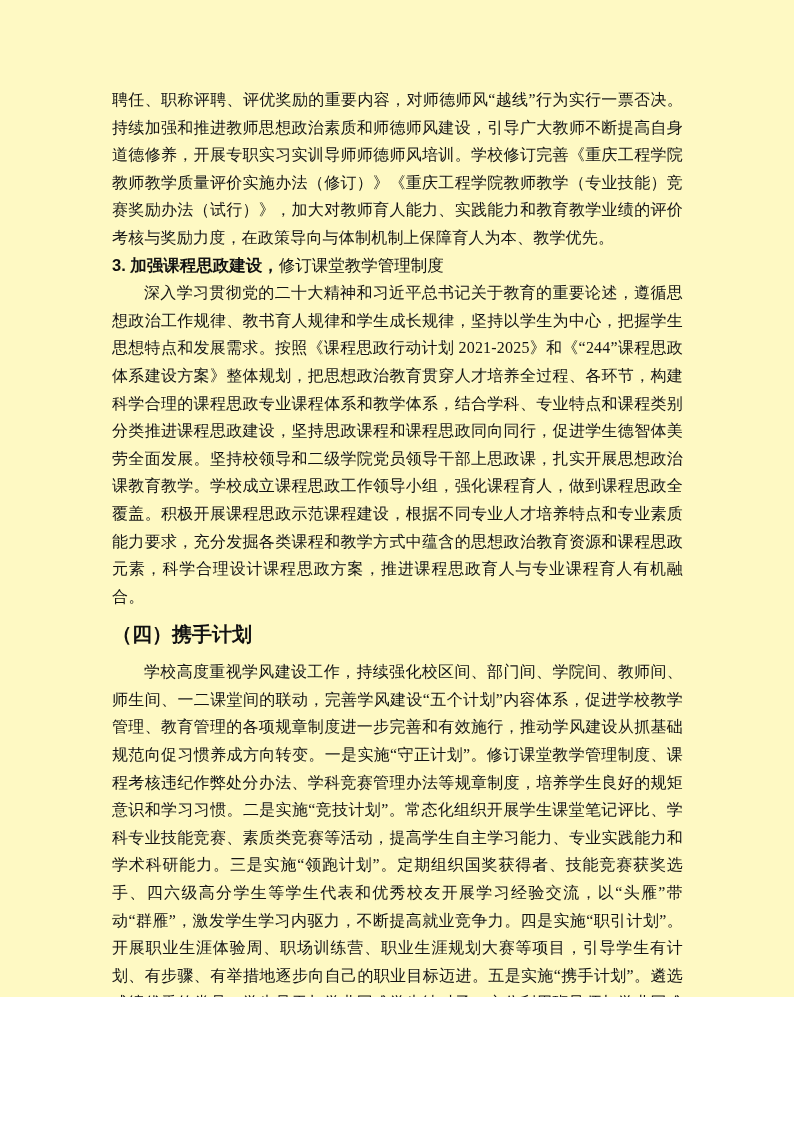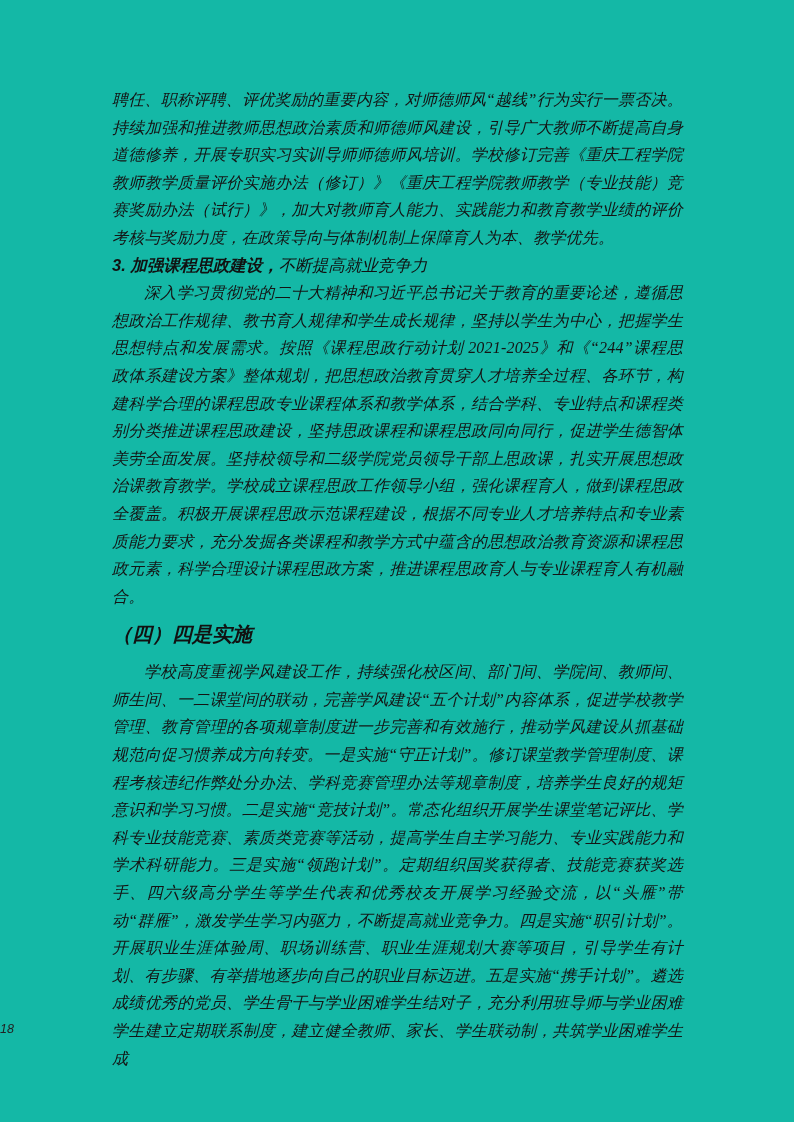--- a/index.html
+++ b/index.html
@@ -3,26 +3,25 @@
 <meta charset="utf-8">
 <style>
   html, body {
     margin: 0;
     padding: 0;
     background: #ffffff;
   }
   .page {
     position: relative;
     width: 794px;
-    height: 1122px;
-    background: #14b8a6;
+    height: 997px;
+    background: #fef9c3;
     overflow: hidden;
     font-family: "Liberation Serif", "DejaVu Serif", serif;
     color: #141414;
-    font-style: italic;
   }
   .content {
     position: absolute;
     left: 112px;
     top: 86px;
     width: 571px;
   }
   p.body {
     margin: 0;
     font-size: 16px;
@@ -66,25 +65,25 @@
 </style>
 </head>
 <body>
 
 <div class="page">
   <div class="content">
 
     <p class="body">聘任、职称评聘、评优奖励的重要内容，对师德师风“越线”行为实行一票否决。持续加强和推进教师思想政治素质和师德师风建设，引导广大教师不断提高自身道德修养，开展专职实习实训导师师德师风培训。学校修订完善《重庆工程学院教师教学质量评价实施办法（修订）》《重庆工程学院教师教学（专业技能）竞赛奖励办法（试行）》，加大对教师育人能力、实践能力和教育教学业绩的评价考核与奖励力度，在政策导向与体制机制上保障育人为本、教学优先。</p>
 
     <h3 class="sub-heading">
-      <span class="strong">3. 加强课程思政建设，</span><span>不断提高就业竞争力</span>
+      <span class="strong">3. 加强课程思政建设，</span><span>修订课堂教学管理制度</span>
     </h3>
 
     <p class="body indent">深入学习贯彻党的二十大精神和习近平总书记关于教育的重要论述，遵循思想政治工作规律、教书育人规律和学生成长规律，坚持以学生为中心，把握学生思想特点和发展需求。按照《课程思政行动计划 2021-2025》和《“244”课程思政体系建设方案》整体规划，把思想政治教育贯穿人才培养全过程、各环节，构建科学合理的课程思政专业课程体系和教学体系，结合学科、专业特点和课程类别分类推进课程思政建设，坚持思政课程和课程思政同向同行，促进学生德智体美劳全面发展。坚持校领导和二级学院党员领导干部上思政课，扎实开展思想政治课教育教学。学校成立课程思政工作领导小组，强化课程育人，做到课程思政全覆盖。积极开展课程思政示范课程建设，根据不同专业人才培养特点和专业素质能力要求，充分发掘各类课程和教学方式中蕴含的思想政治教育资源和课程思政元素，科学合理设计课程思政方案，推进课程思政育人与专业课程育人有机融合。</p>
 
-    <h2 class="section-heading">（四）四是实施</h2>
+    <h2 class="section-heading">（四）携手计划</h2>
 
     <p class="body indent">学校高度重视学风建设工作，持续强化校区间、部门间、学院间、教师间、师生间、一二课堂间的联动，完善学风建设“五个计划”内容体系，促进学校教学管理、教育管理的各项规章制度进一步完善和有效施行，推动学风建设从抓基础规范向促习惯养成方向转变。一是实施“守正计划”。修订课堂教学管理制度、课程考核违纪作弊处分办法、学科竞赛管理办法等规章制度，培养学生良好的规矩意识和学习习惯。二是实施“竞技计划”。常态化组织开展学生课堂笔记评比、学科专业技能竞赛、素质类竞赛等活动，提高学生自主学习能力、专业实践能力和学术科研能力。三是实施“领跑计划”。定期组织国奖获得者、技能竞赛获奖选手、四六级高分学生等学生代表和优秀校友开展学习经验交流，以“头雁”带动“群雁”，激发学生学习内驱力，不断提高就业竞争力。四是实施“职引计划”。开展职业生涯体验周、职场训练营、职业生涯规划大赛等项目，引导学生有计划、有步骤、有举措地逐步向自己的职业目标迈进。五是实施“携手计划”。遴选成绩优秀的党员、学生骨干与学业困难学生结对子，充分利用班导师与学业困难学生建立定期联系制度，建立健全教师、家长、学生联动制，共筑学业困难学生成</p>
 
   </div>
 
   <div class="page-number">18</div>
 </div>
 
 </body></html>

